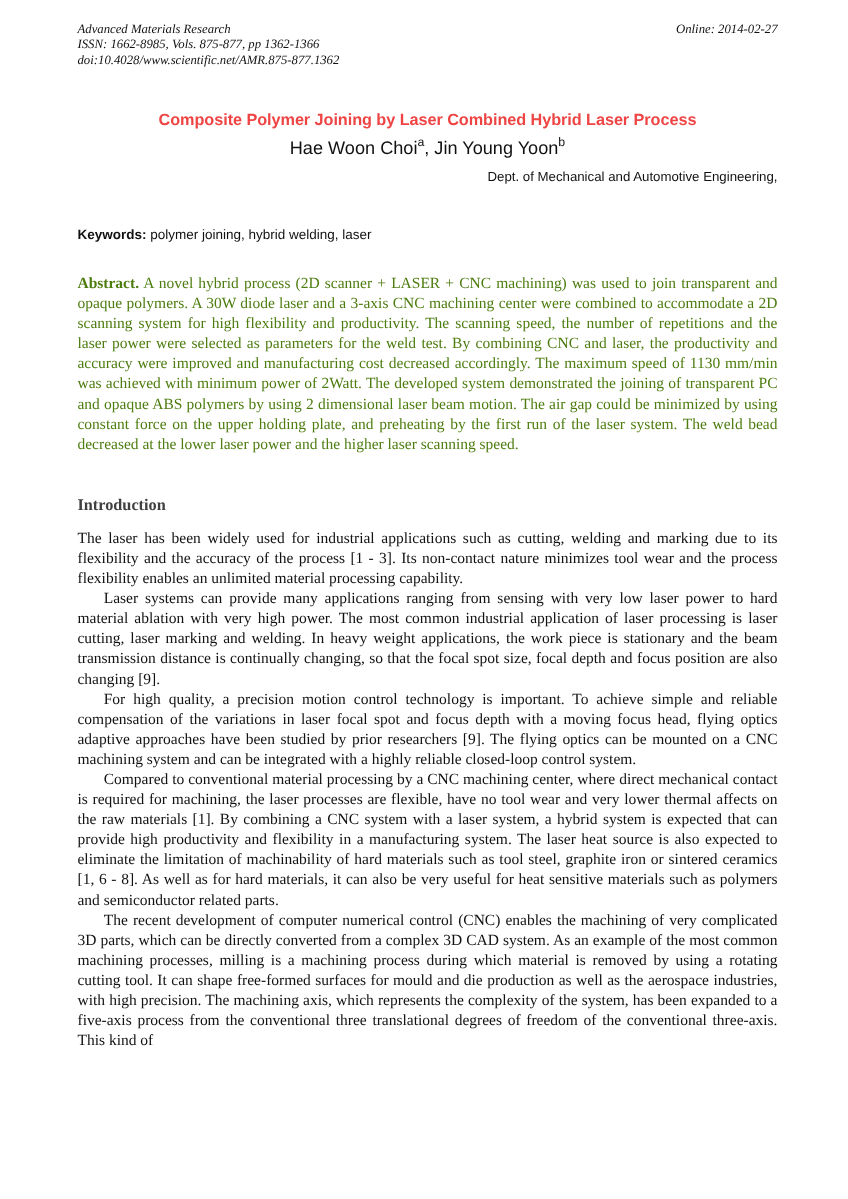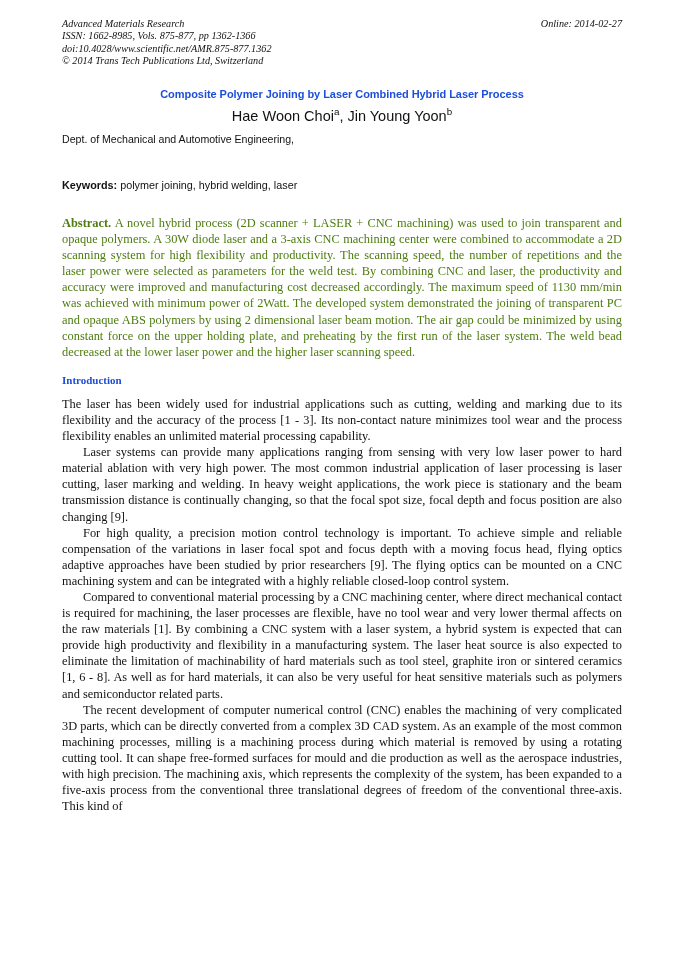--- a/index.html
+++ b/index.html
@@ -51,39 +51,39 @@
     top: 0;
     font-style: italic;
     font-size: 10.2px;
     white-space: nowrap;
   }
 
   
   .title {
     font-family: "Liberation Sans", sans-serif;
     font-weight: bold;
-    font-size: 11px;
+    font-size: 13px;
     text-align: center;
     margin-top: 14px;
     letter-spacing: -0.05px;
-    color: #1d4ed8;
+    color: #ef4444;
   }
 
   
   .authors {
     font-family: "Liberation Sans", sans-serif;
     font-size: 14.5px;
     text-align: center;
     margin-top: 8px;
     color: #111;
   }
   .affiliation {
     font-family: "Liberation Sans", sans-serif;
     font-size: 10.6px;
-    text-align: left;
+    text-align: right;
     margin-top: 9px;
     color: #111;
   }
   .emails {
     font-family: "Liberation Sans", sans-serif;
     font-size: 10.6px;
     text-align: center;
     margin-top: 9px;
     color: #111;
   }
@@ -115,23 +115,23 @@
     color: #4d7c0f;
   }
   .abstract .ab-label {
     font-weight: bold;
   }
 
   
   .section-heading {
     font-family: "Liberation Serif", serif;
     font-weight: bold;
-    font-size: 11px;
-    margin-top: 14px;
-    color: #1d4ed8;
+    font-size: 13px;
+    margin-top: 33px;
+    color: #404040;
   }
 
   
   .body-par {
     font-family: "Liberation Serif", serif;
     font-size: 12.4px;
     line-height: 16.1px;
     text-align: justify;
     text-justify: inter-word;
     margin: 0;
@@ -149,21 +149,20 @@
 <body>
 
 <div class="page">
   <div class="content">
 
     <div class="journal-header">
       <div class="left-lines">
         <div class="jh-line">Advanced Materials Research</div>
         <div class="jh-line">ISSN: 1662-8985, Vols. 875-877, pp 1362-1366</div>
         <div class="jh-line">doi:10.4028/www.scientific.net/AMR.875-877.1362</div>
-        <div class="jh-line">© 2014 Trans Tech Publications Ltd, Switzerland</div>
       </div>
       <div class="online-date">Online: 2014-02-27</div>
     </div>
 
     <div class="title">Composite Polymer Joining by Laser Combined Hybrid Laser Process</div>
 
     <div class="authors"><span>Hae Woon Choi</span><sup>a</sup><span>, Jin Young Yoon</span><sup>b</sup></div>
 
     <div class="affiliation">Dept. of Mechanical and Automotive Engineering,</div>
 

